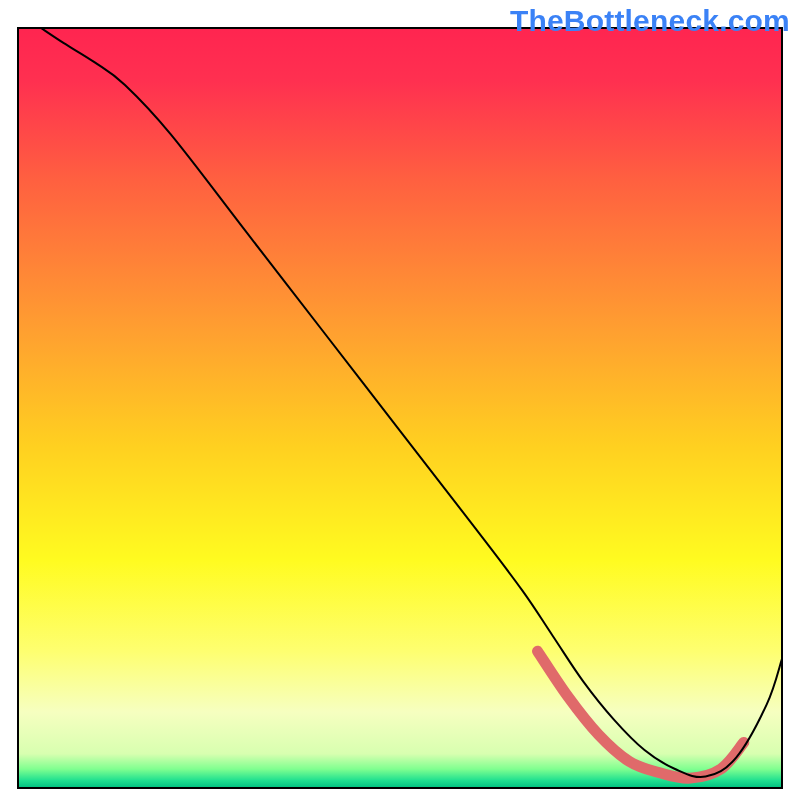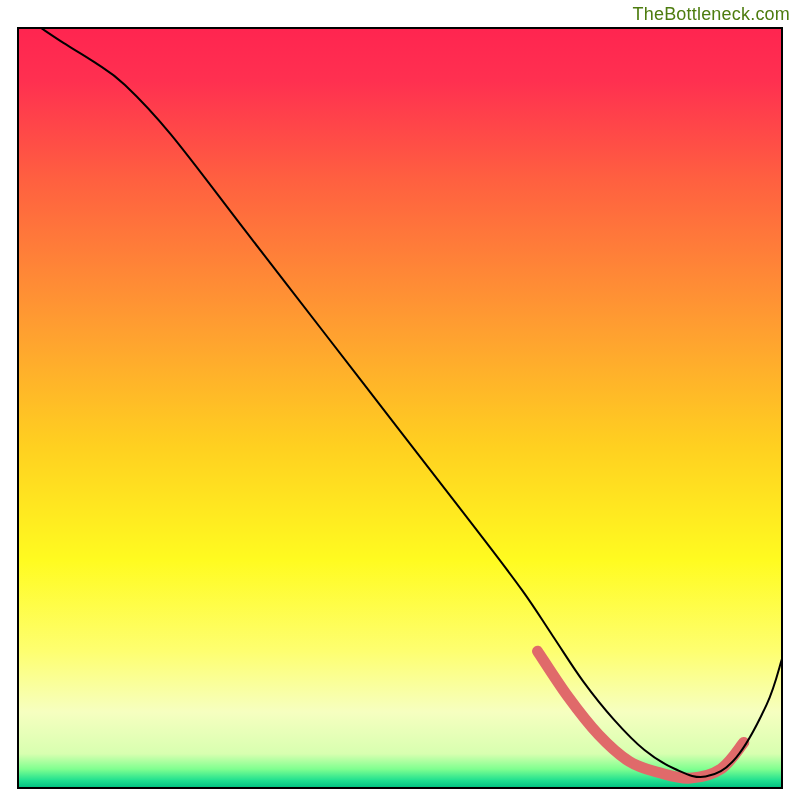--- a/index.html
+++ b/index.html
@@ -12,23 +12,23 @@
   }
   .container {
     position: relative;
     width: 800px;
     height: 800px;
   }
   .watermark {
     position: absolute;
     top: 4px;
     right: 10px;
-    font-size: 18px;
-    font-weight: normal;
-    color: #4d7c0f;
+    font-size: 30px;
+    font-weight: bold;
+    color: #3b82f6;
     letter-spacing: 0.2px;
     z-index: 5;
   }
   svg {
     display: block;
   }
 </style>
 </head>
 <body>
 

